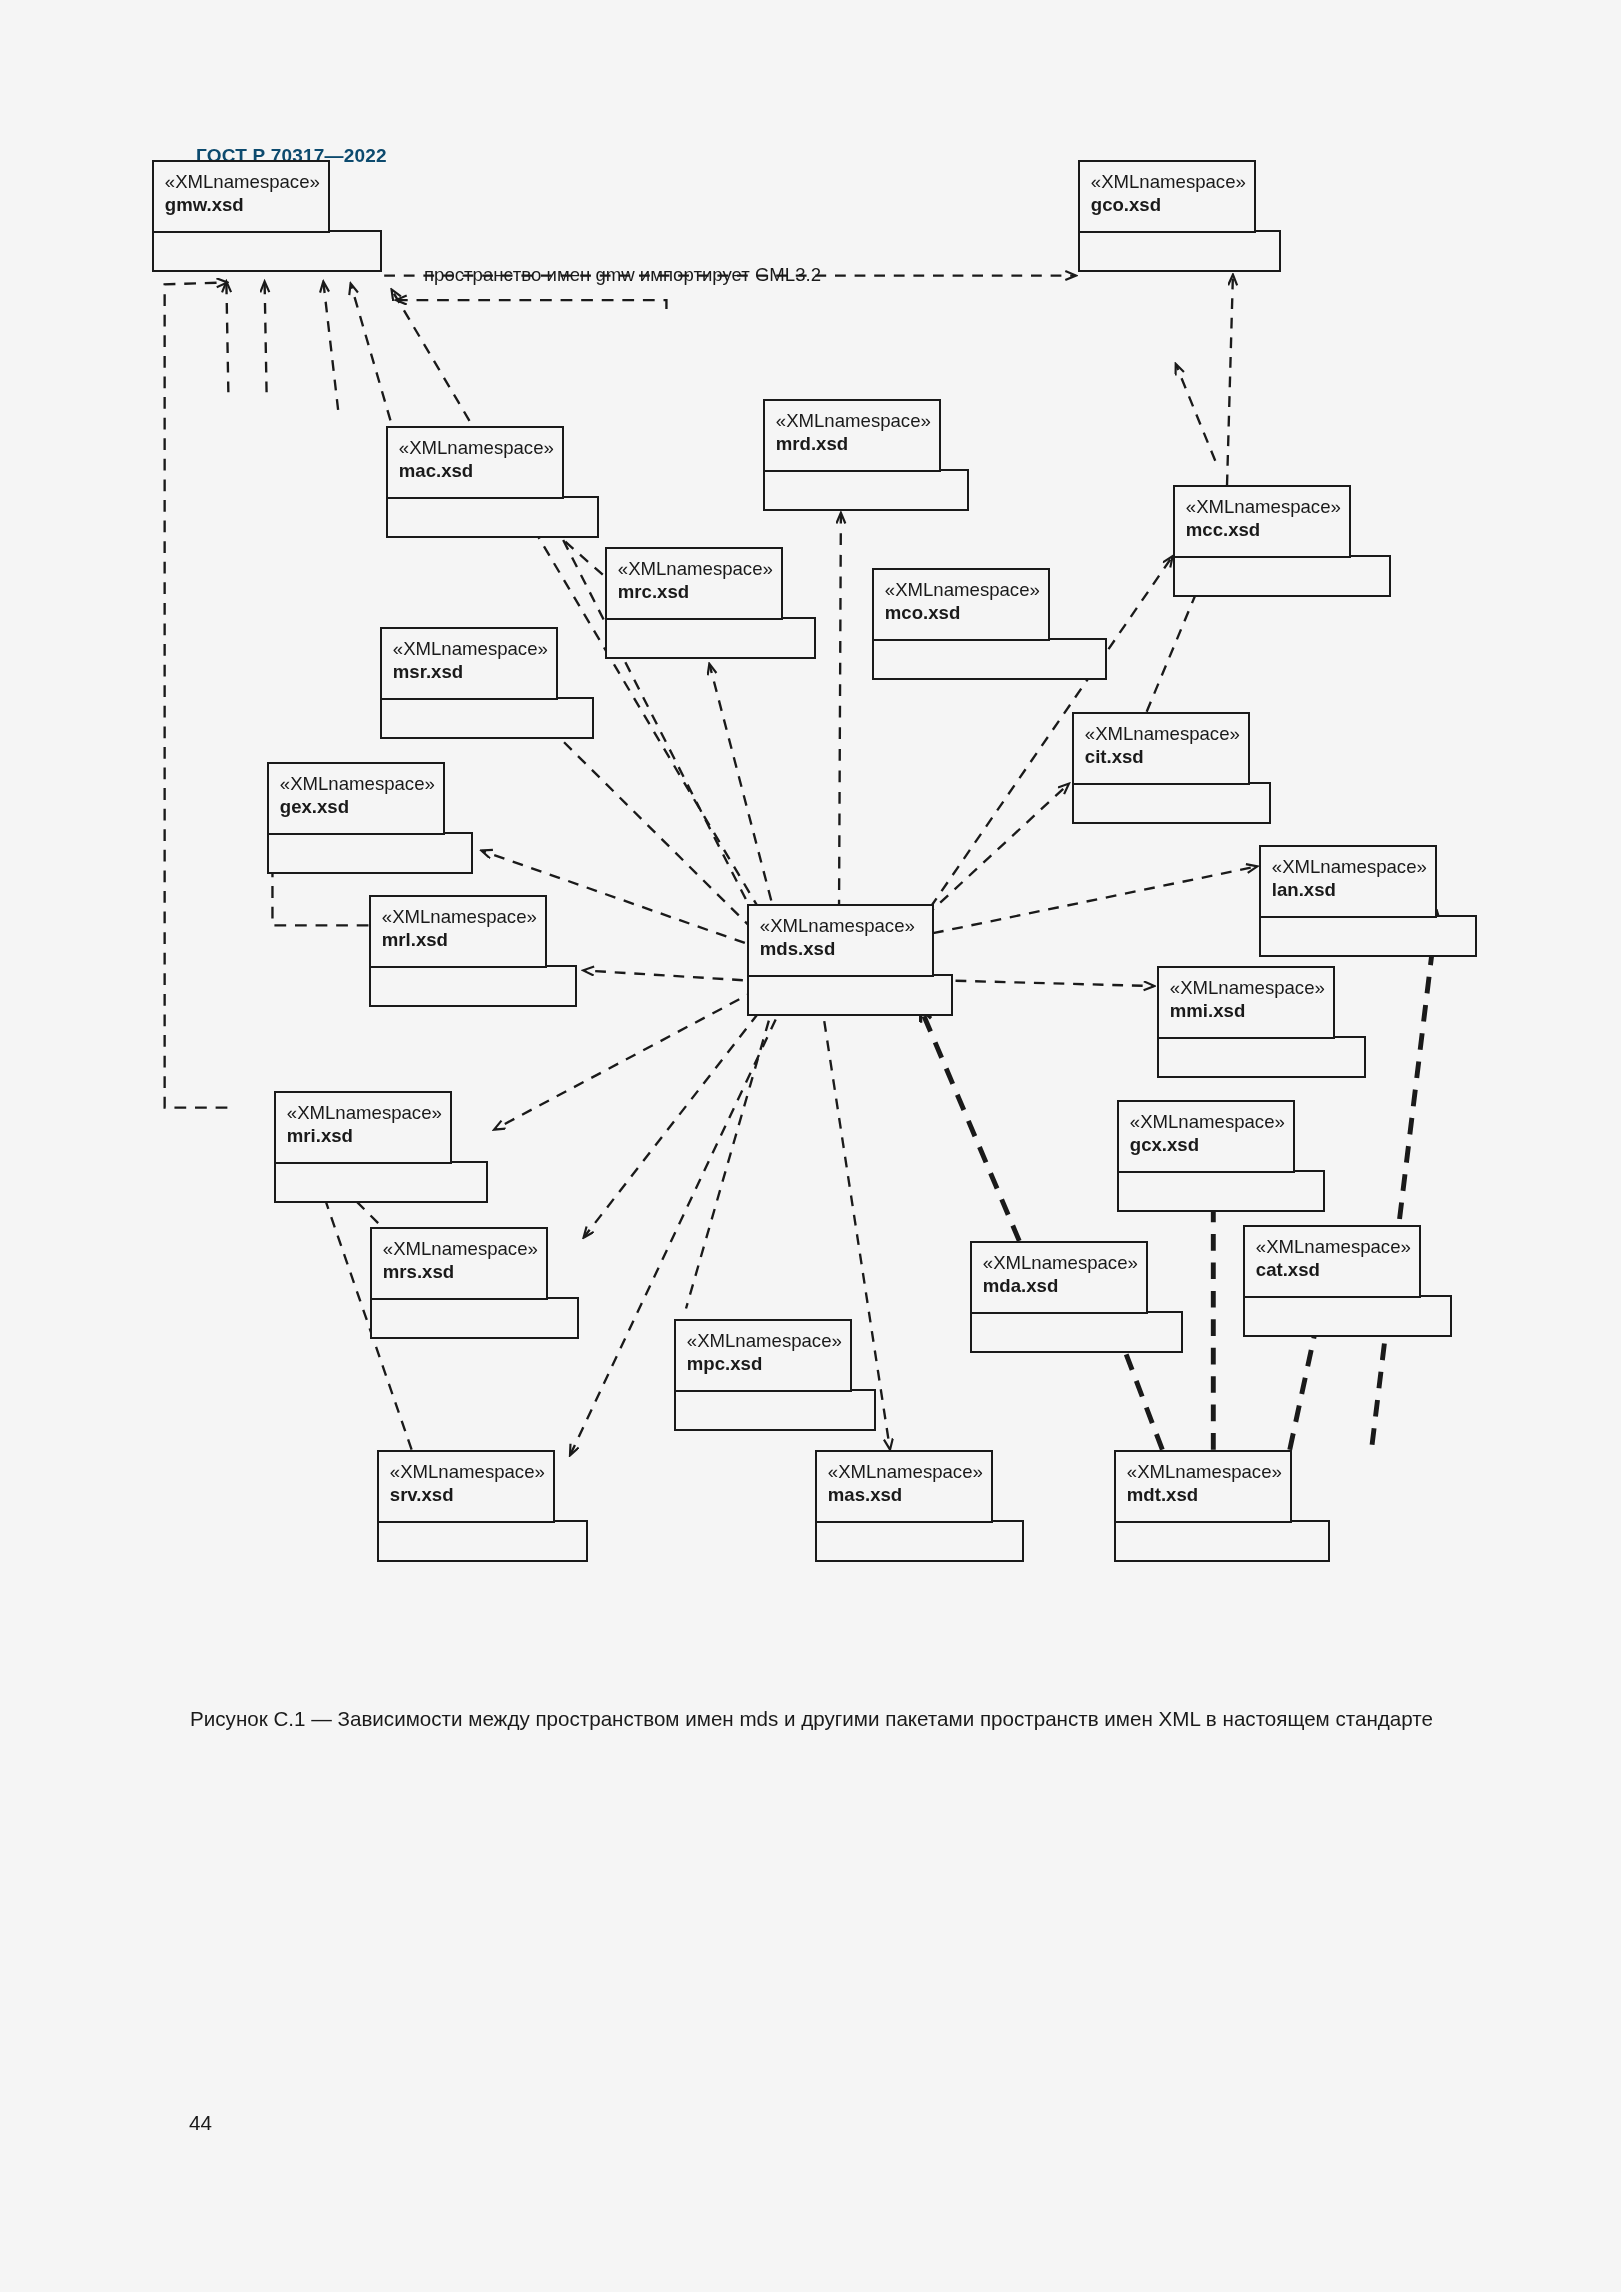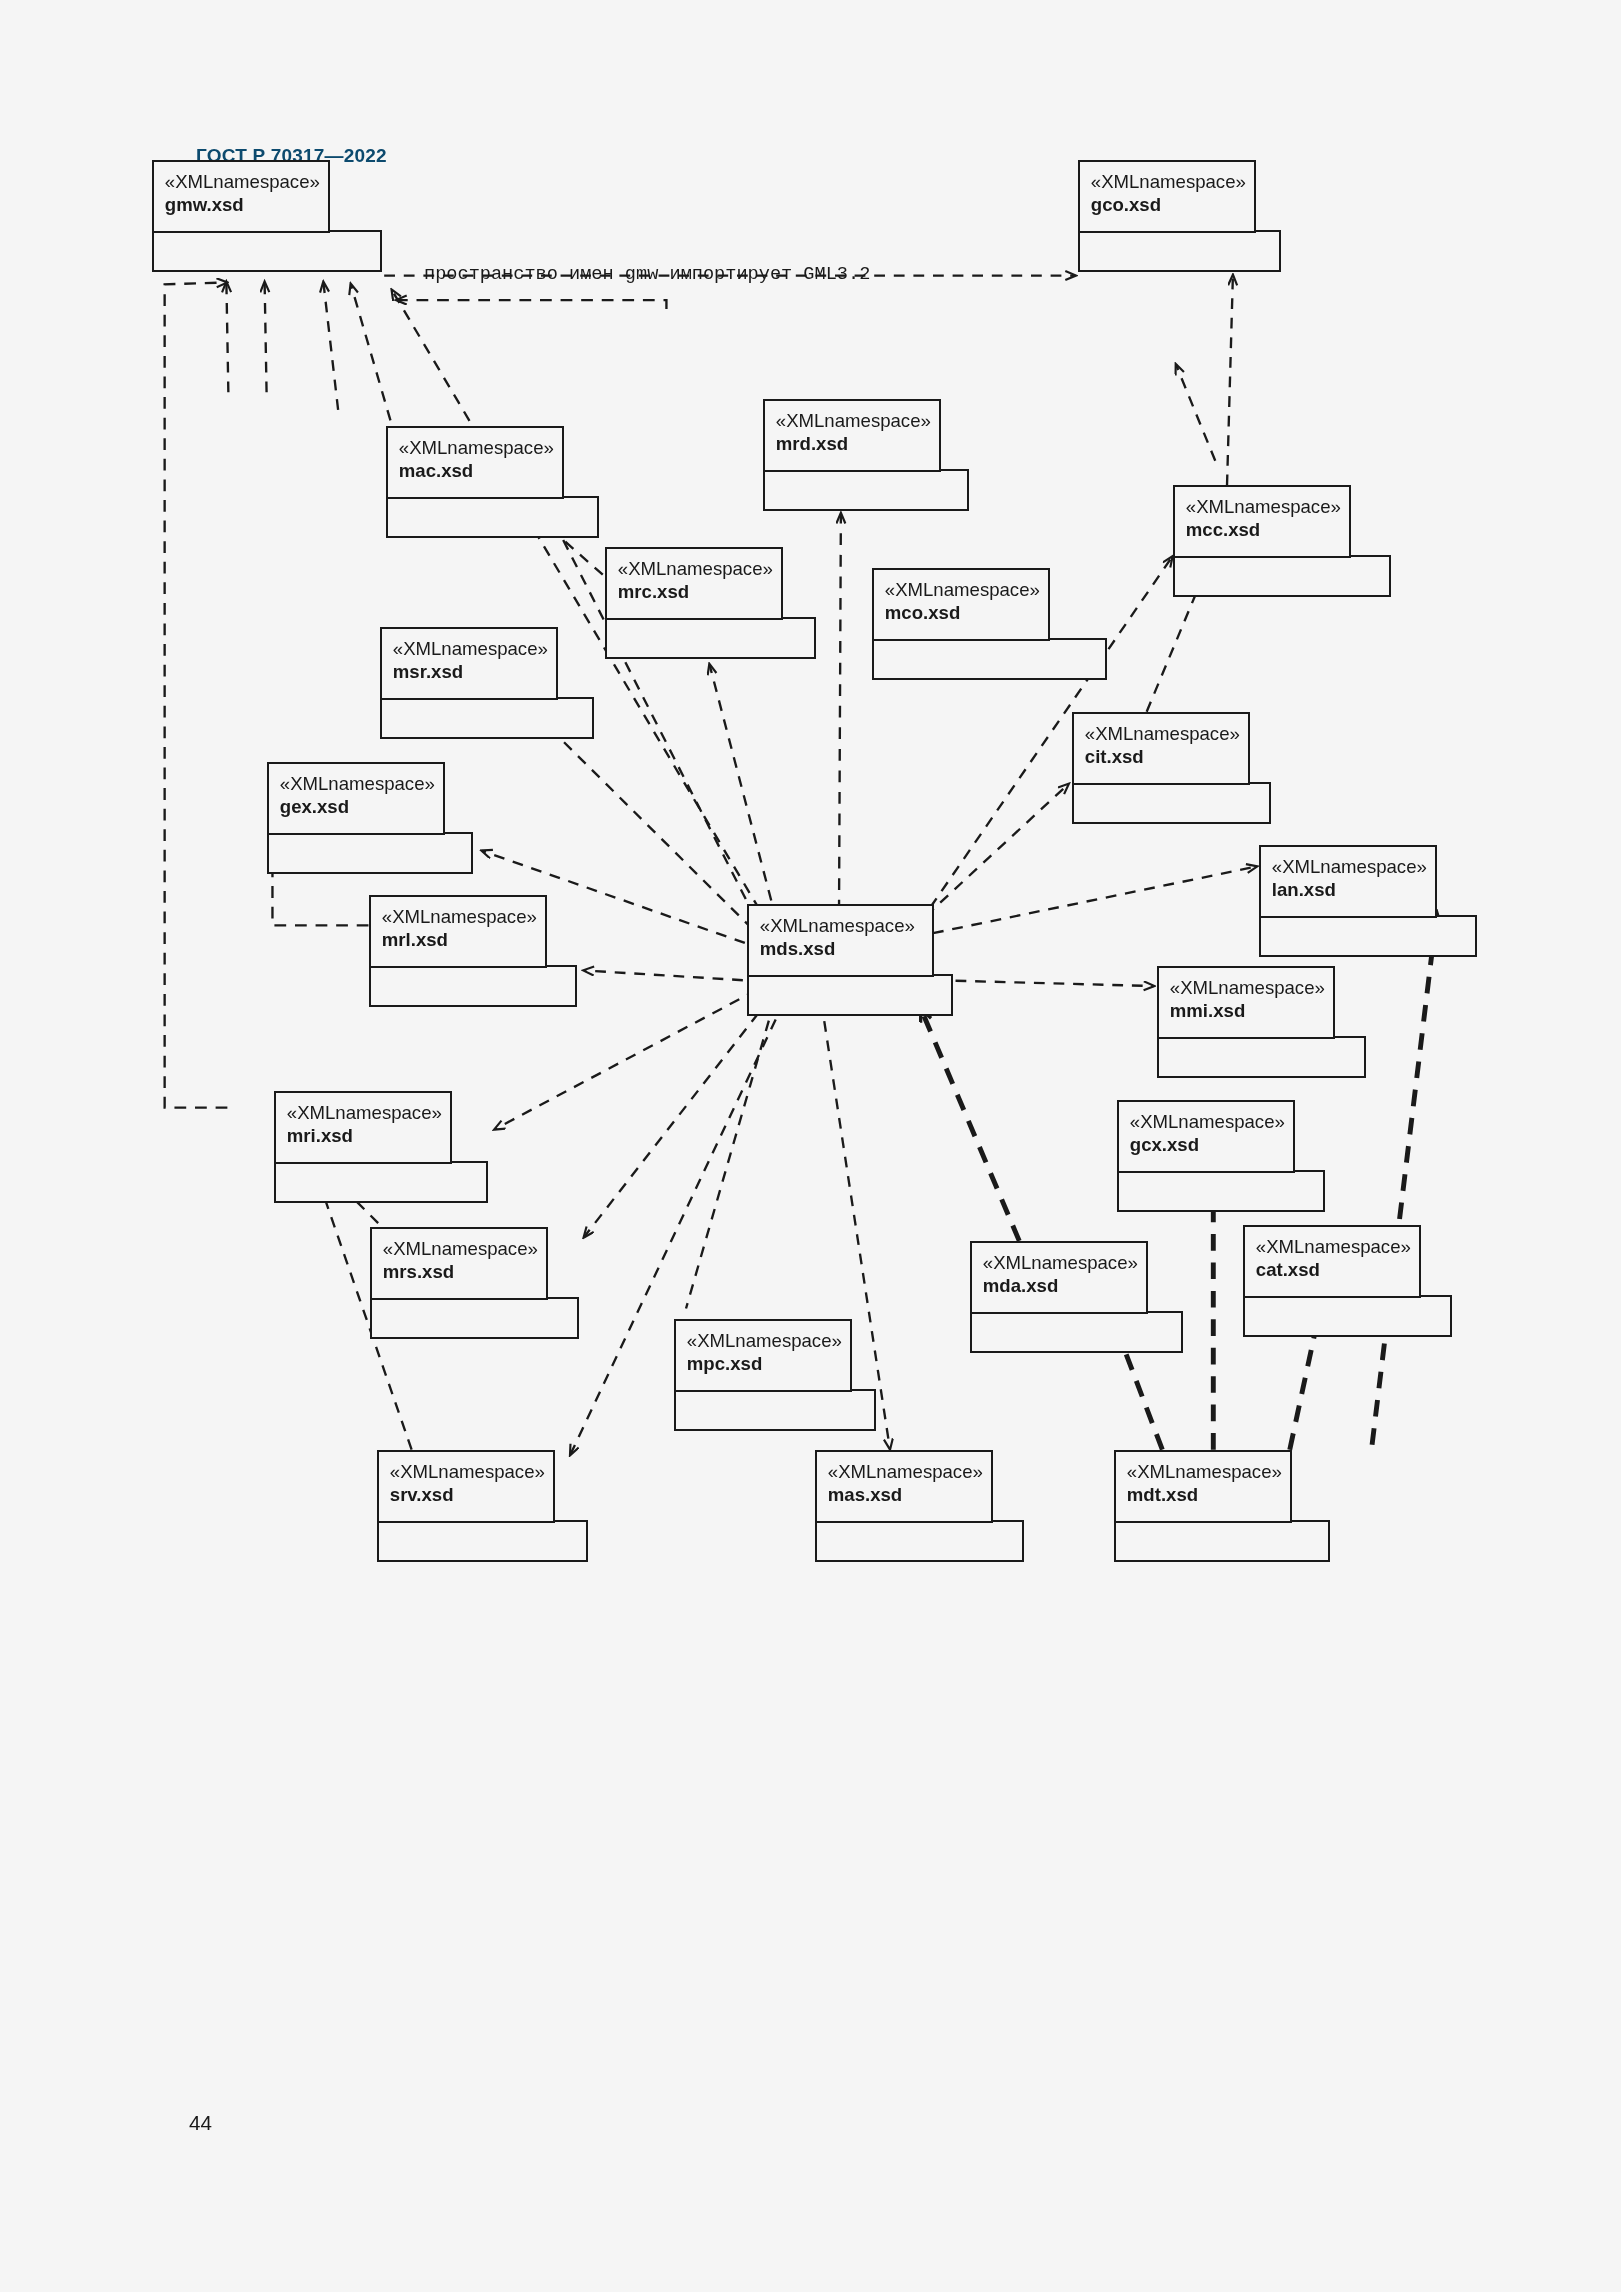--- a/index.html
+++ b/index.html
@@ -198,21 +198,21 @@
 
       <g class="edges-thick" fill="none" stroke="#1a1a1a" stroke-width="5" stroke-dasharray="17 12" marker-end="url(#ah-thick)">
         <path d="M 1186,1479 L 1128,1326"></path>
         <path d="M 1238,1479 L 1238,1190"></path>
         <path d="M 1316,1479 L 1352,1312"></path>
         <path d="M 1400,1474 L 1466,932"></path>
         <path d="M 1040,1266 L 940,1030"></path>
       </g>
     </svg>
 
-    <div class="note" style="left:424px; top:263px;font-family:Liberation Mono, monospace;">пространство имен gmw импортирует GML3.2</div>
+    <div class="note" style="left:424px; top:263px;">пространство имен gmw импортирует GML3.2</div>
 
   <div class="pkg" style="left: 152px; top: 160px;">
         <div class="pkg-tab" style="width: 178px; height: 73px;">
           <div class="pkg-stereo">«XMLnamespace»</div>
           <div class="pkg-name">gmw.xsd</div>
         </div>
         <div class="pkg-body" style="width: 230px; height: 42px;"></div>
       </div>
       <div class="pkg" style="left: 1078px; top: 160px;">
         <div class="pkg-tab" style="width: 178px; height: 73px;">
@@ -364,17 +364,18 @@
       <div class="pkg" style="left: 1114px; top: 1450px;">
         <div class="pkg-tab" style="width: 178px; height: 73px;">
           <div class="pkg-stereo">«XMLnamespace»</div>
           <div class="pkg-name">mdt.xsd</div>
         </div>
         <div class="pkg-body" style="width: 216px; height: 42px;"></div>
       </div>
     </div>
 
 
+  <div class="caption">Рисунок С.1 — Зависимости между пространством имен mds и другими пакетами пространств имен XML в настоящем стандарте</div>
 
   <div class="page-number">44</div>
 
 </div>
 
 
 </body></html>

